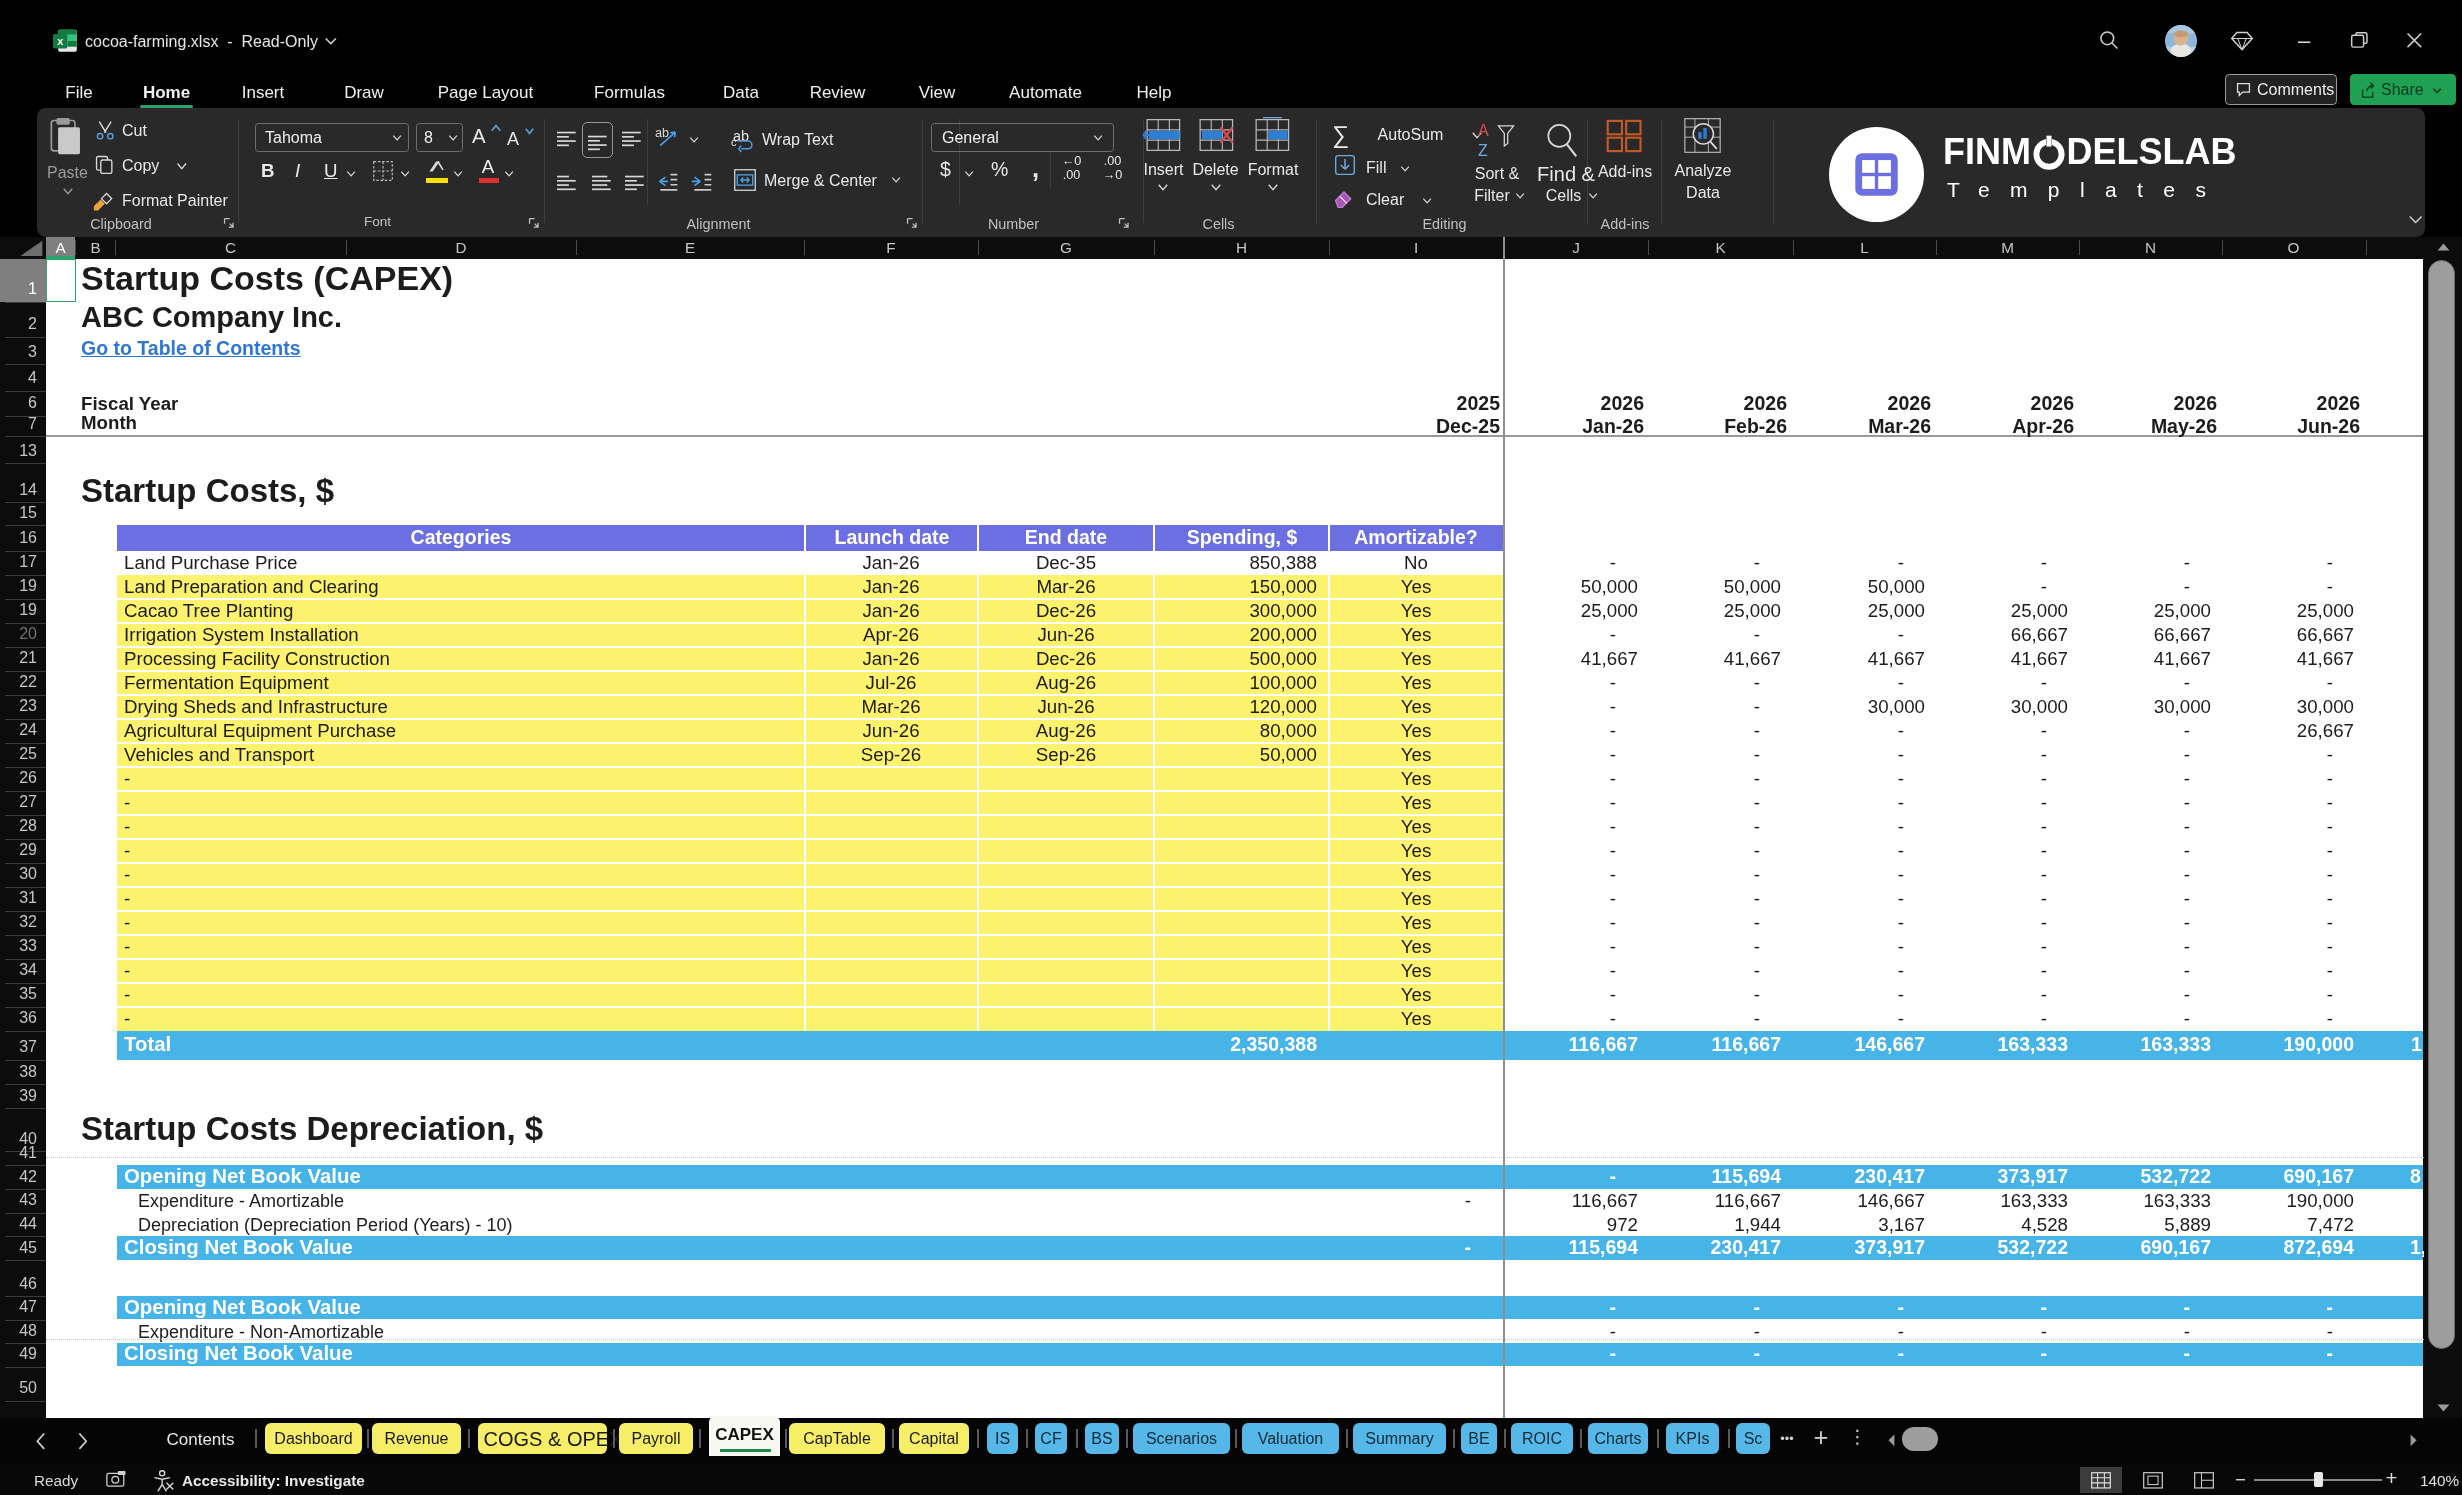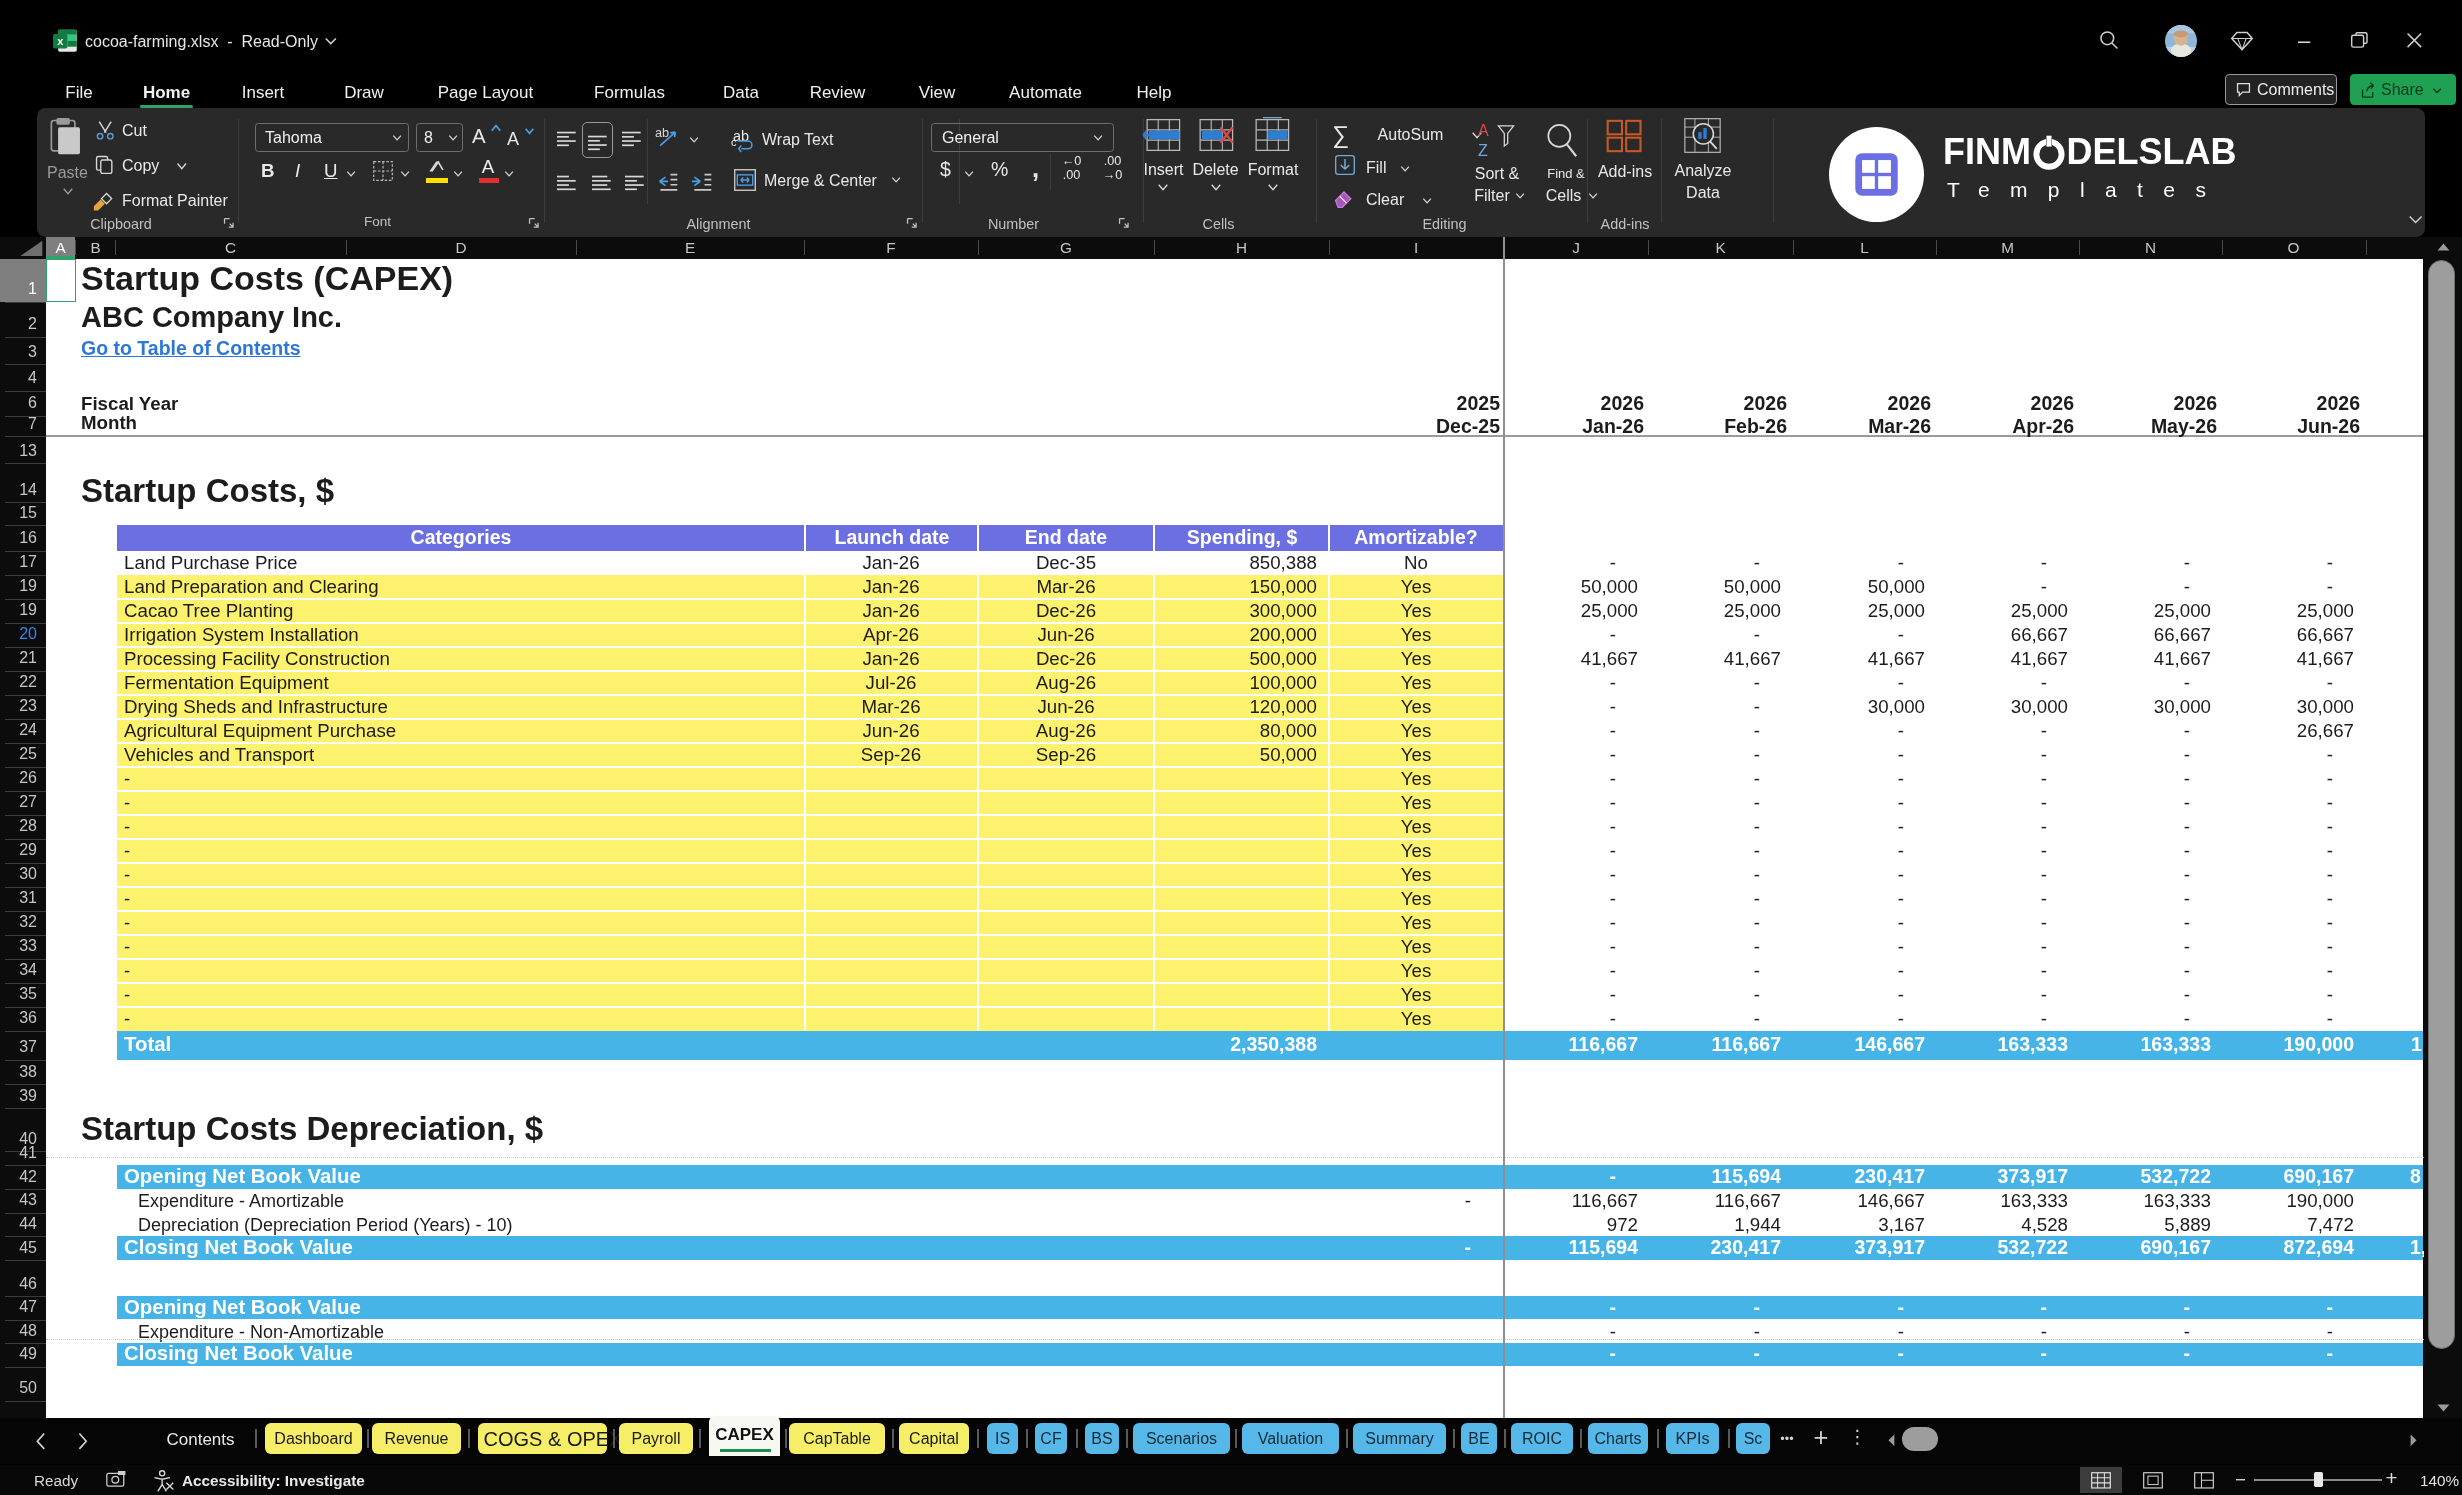--- a/index.html
+++ b/index.html
@@ -317,21 +317,21 @@
   </svg>
 <div class="ab tx" style="left:1463px;top:163px;width:68px;height:22px;line-height:22px;font-size:16px;font-weight:normal;color:#e8e8e8;text-align:center;">Sort &amp;</div>
 <div class="ab tx" style="left:1458px;top:185px;width:68px;height:22px;line-height:22px;font-size:16px;font-weight:normal;color:#e8e8e8;text-align:center;">Filter</div>
 <svg class="ab" style="left:1515px;top:192px" width="10.2" height="7.6" viewBox="0 0 12 9">
     <path d="M1.5 2 L6 7 L10.5 2" stroke="#d8d8d8" stroke-width="1.5" fill="none"></path>
   </svg>
 <svg class="ab" style="left:1539px;top:119px" width="44" height="44" viewBox="0 0 52 52">
     <circle cx="24" cy="20" r="13" stroke="#d8d8d8" stroke-width="2" fill="none"></circle>
     <line x1="33" y1="30" x2="44" y2="44" stroke="#d8d8d8" stroke-width="2.5"></line>
   </svg>
-<div class="ab tx" style="left:1532px;top:163px;width:68px;height:22px;line-height:22px;font-size:13px;font-weight:normal;color:#e8e8e8;text-align:center;">Find &amp;</div>
+<div class="ab tx" style="left:1532px;top:163px;width:68px;height:22px;line-height:22px;font-size:20px;font-weight:normal;color:#e8e8e8;text-align:center;">Find &amp;</div>
 <div class="ab tx" style="left:1527px;top:185px;width:73px;height:22px;line-height:22px;font-size:16px;font-weight:normal;color:#e8e8e8;text-align:center;">Cells</div>
 <svg class="ab" style="left:1588px;top:192px" width="10.2" height="7.6" viewBox="0 0 12 9">
     <path d="M1.5 2 L6 7 L10.5 2" stroke="#d8d8d8" stroke-width="1.5" fill="none"></path>
   </svg>
 <div class="ab tx" style="left:1398px;top:214px;width:93px;height:20.4px;line-height:20.4px;font-size:14.4px;font-weight:normal;color:#c0c0c0;text-align:center;">Editing</div>
 <svg class="ab" style="left:1606px;top:119px" width="37" height="34" viewBox="0 0 44 40">
 <rect x="2" y="2" width="17" height="16" stroke="#c55a28" stroke-width="2.5" fill="none"></rect>
 <rect x="24" y="2" width="17" height="16" stroke="#c55a28" stroke-width="2.5" fill="none"></rect>
 <rect x="2" y="22" width="17" height="16" stroke="#c55a28" stroke-width="2.5" fill="none"></rect>
 <rect x="24" y="22" width="17" height="16" stroke="#c55a28" stroke-width="2.5" fill="none"></rect>
@@ -427,21 +427,21 @@
 <div class="ab tx" style="left:0px;top:500px;width:37px;height:25.5px;line-height:25.5px;font-size:16px;font-weight:normal;color:#c6c6c6;text-align:right;">15</div>
 <div class="ab" style="left:5.1px;top:525px;width:41px;height:0.8px;background:#3c3c3c;"></div>
 <div class="ab tx" style="left:0px;top:525px;width:37px;height:25.5px;line-height:25.5px;font-size:16px;font-weight:normal;color:#c6c6c6;text-align:right;">16</div>
 <div class="ab" style="left:5.1px;top:551px;width:41px;height:0.8px;background:#3c3c3c;"></div>
 <div class="ab tx" style="left:0px;top:549px;width:37px;height:25.5px;line-height:25.5px;font-size:16px;font-weight:normal;color:#c6c6c6;text-align:right;">17</div>
 <div class="ab" style="left:5.1px;top:575px;width:41px;height:0.8px;background:#3c3c3c;"></div>
 <div class="ab tx" style="left:0px;top:573px;width:37px;height:25.5px;line-height:25.5px;font-size:16px;font-weight:normal;color:#c6c6c6;text-align:right;">19</div>
 <div class="ab" style="left:5.1px;top:599px;width:41px;height:0.8px;background:#3c3c3c;"></div>
 <div class="ab tx" style="left:0px;top:597px;width:37px;height:25.5px;line-height:25.5px;font-size:16px;font-weight:normal;color:#c6c6c6;text-align:right;">19</div>
 <div class="ab" style="left:5.1px;top:623px;width:41px;height:0.8px;background:#3c3c3c;"></div>
-<div class="ab tx" style="left:0px;top:621px;width:37px;height:25.5px;line-height:25.5px;font-size:16px;font-weight:normal;color:#3b82f6;text-align:right;">20</div>
+<div class="ab tx" style="left:0px;top:621px;width:37px;height:25.5px;line-height:25.5px;font-size:16px;font-weight:normal;color:#737373;text-align:right;">20</div>
 <div class="ab" style="left:5.1px;top:647px;width:41px;height:0.8px;background:#3c3c3c;"></div>
 <div class="ab tx" style="left:0px;top:645px;width:37px;height:25.5px;line-height:25.5px;font-size:16px;font-weight:normal;color:#c6c6c6;text-align:right;">21</div>
 <div class="ab" style="left:5.1px;top:671px;width:41px;height:0.8px;background:#3c3c3c;"></div>
 <div class="ab tx" style="left:0px;top:669px;width:37px;height:25.5px;line-height:25.5px;font-size:16px;font-weight:normal;color:#c6c6c6;text-align:right;">22</div>
 <div class="ab" style="left:5.1px;top:695px;width:41px;height:0.8px;background:#3c3c3c;"></div>
 <div class="ab tx" style="left:0px;top:693px;width:37px;height:25.5px;line-height:25.5px;font-size:16px;font-weight:normal;color:#c6c6c6;text-align:right;">23</div>
 <div class="ab" style="left:5.1px;top:719px;width:41px;height:0.8px;background:#3c3c3c;"></div>
 <div class="ab tx" style="left:0px;top:717px;width:37px;height:25.5px;line-height:25.5px;font-size:16px;font-weight:normal;color:#c6c6c6;text-align:right;">24</div>
 <div class="ab" style="left:5.1px;top:743px;width:41px;height:0.8px;background:#3c3c3c;"></div>
 <div class="ab tx" style="left:0px;top:741px;width:37px;height:25.5px;line-height:25.5px;font-size:16px;font-weight:normal;color:#c6c6c6;text-align:right;">25</div>

